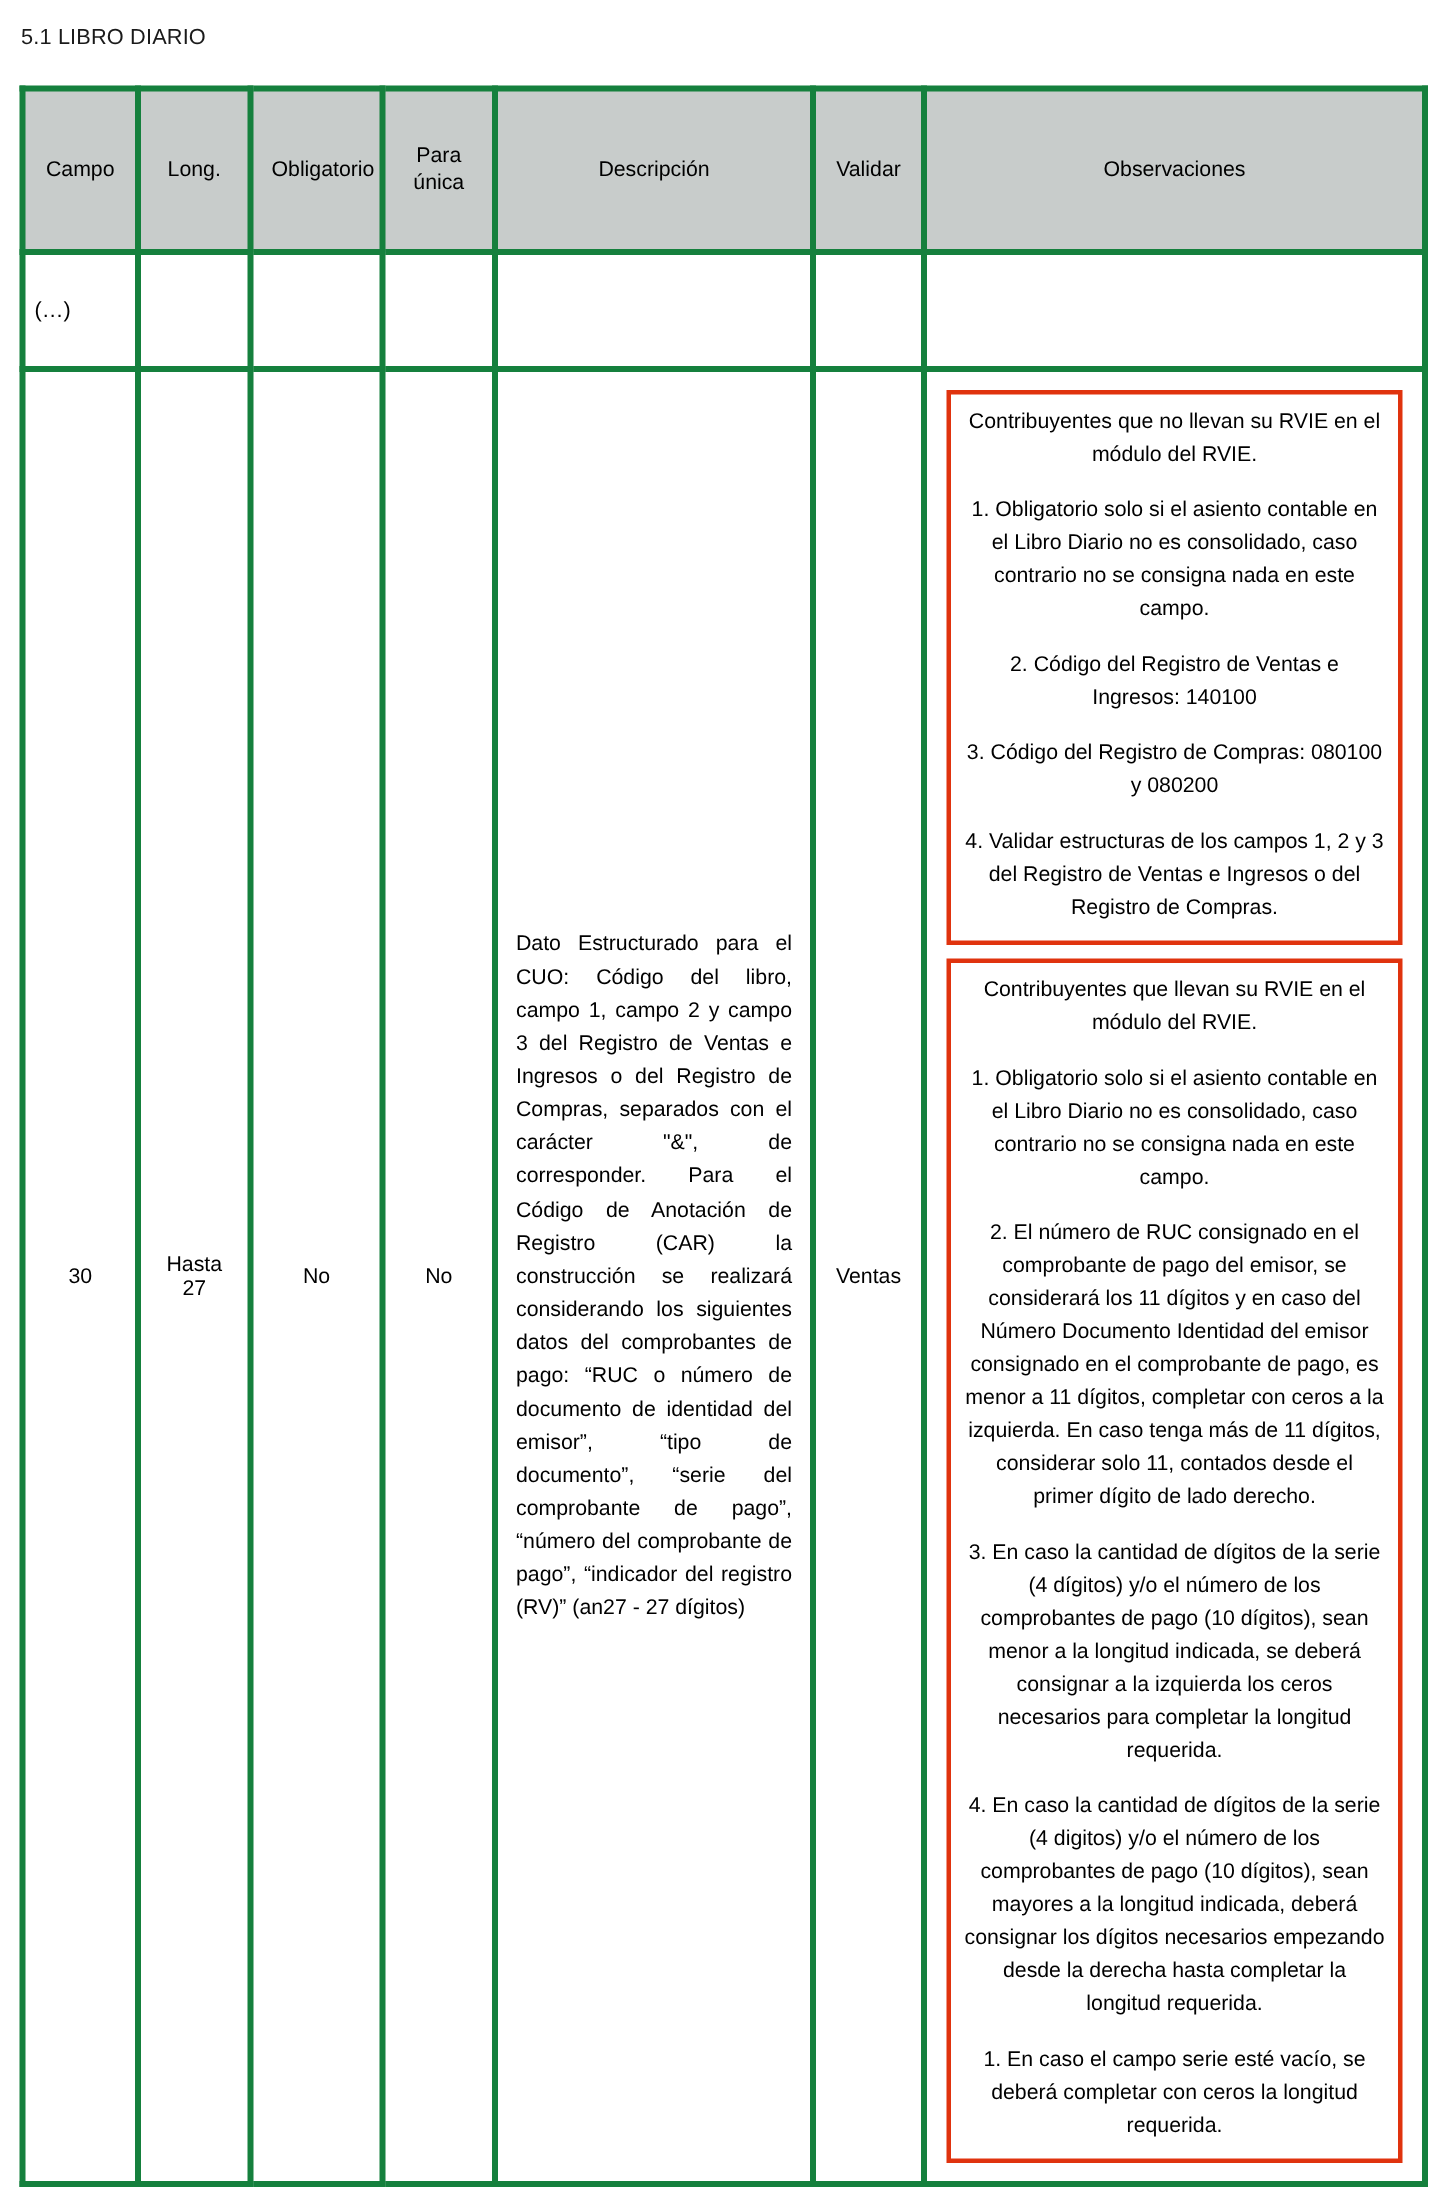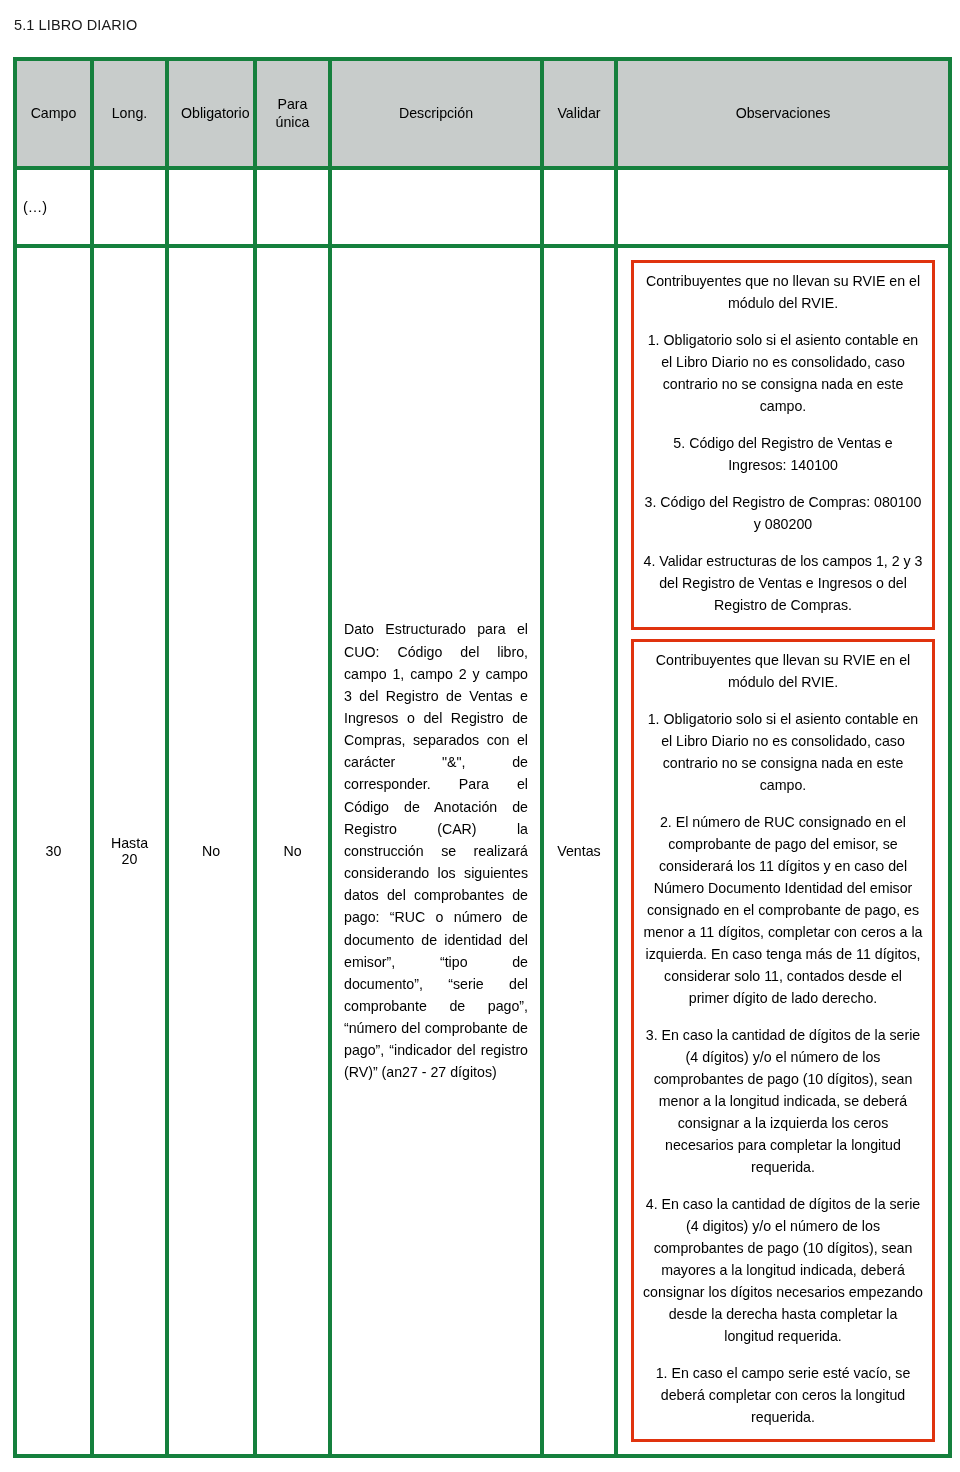--- a/index.html
+++ b/index.html
@@ -158,32 +158,32 @@
         <td></td>
         <td></td>
         <td></td>
         <td></td>
         <td></td>
         <td></td>
       </tr>
 
       <tr class="row-main">
         <td class="cell-center">30</td>
-        <td class="cell-center">Hasta 20</td>
+        <td class="cell-center">Hasta 27</td>
         <td class="cell-center">No</td>
         <td class="cell-center">No</td>
         <td class="cell-desc">Dato Estructurado para el CUO: Código del libro, campo 1, campo 2 y campo 3 del Registro de Ventas e Ingresos o del Registro de Compras, separados con el carácter "&amp;", de corresponder. Para el Código de Anotación de Registro (CAR) la construcción se realizará considerando los siguientes datos del comprobantes de pago: “RUC o número de documento de identidad del emisor”, “tipo de documento”, “serie del comprobante de pago”, “número del comprobante de pago”, “indicador del registro (RV)” (an27 - 27 dígitos)</td>
         <td class="cell-center">Ventas</td>
         <td class="cell-obs">
           <div class="obs-stack">
 
             <div class="redbox">
               <p>Contribuyentes que no llevan su RVIE en el módulo del RVIE.</p>
               <p>1. Obligatorio solo si el asiento contable en el Libro Diario no es consolidado, caso contrario no se consigna nada en este campo.</p>
-              <p>5. Código del Registro de Ventas e Ingresos: 140100</p>
+              <p>2. Código del Registro de Ventas e Ingresos: 140100</p>
               <p>3. Código del Registro de Compras: 080100 y 080200</p>
               <p>4. Validar estructuras de los campos 1, 2 y 3 del Registro de Ventas e Ingresos o del Registro de Compras.</p>
             </div>
 
             <div class="redbox">
               <p>Contribuyentes que llevan su RVIE en el módulo del RVIE.</p>
               <p>1. Obligatorio solo si el asiento contable en el Libro Diario no es consolidado, caso contrario no se consigna nada en este campo.</p>
               <p>2. El número de RUC consignado en el comprobante de pago del emisor, se considerará los 11 dígitos y en caso del Número Documento Identidad del emisor consignado en el comprobante de pago, es menor a 11 dígitos, completar con ceros a la izquierda. En caso tenga más de 11 dígitos, considerar solo 11, contados desde el primer dígito de lado derecho.</p>
               <p>3. En caso la cantidad de dígitos de la serie (4 dígitos) y/o el número de los comprobantes de pago (10 dígitos), sean menor a la longitud indicada, se deberá consignar a la izquierda los ceros necesarios para completar la longitud requerida.</p>
               <p>4. En caso la cantidad de dígitos de la serie (4 digitos) y/o el número de los comprobantes de pago (10 dígitos), sean mayores a la longitud indicada, deberá consignar los dígitos necesarios empezando desde la derecha hasta completar la longitud requerida.</p>

